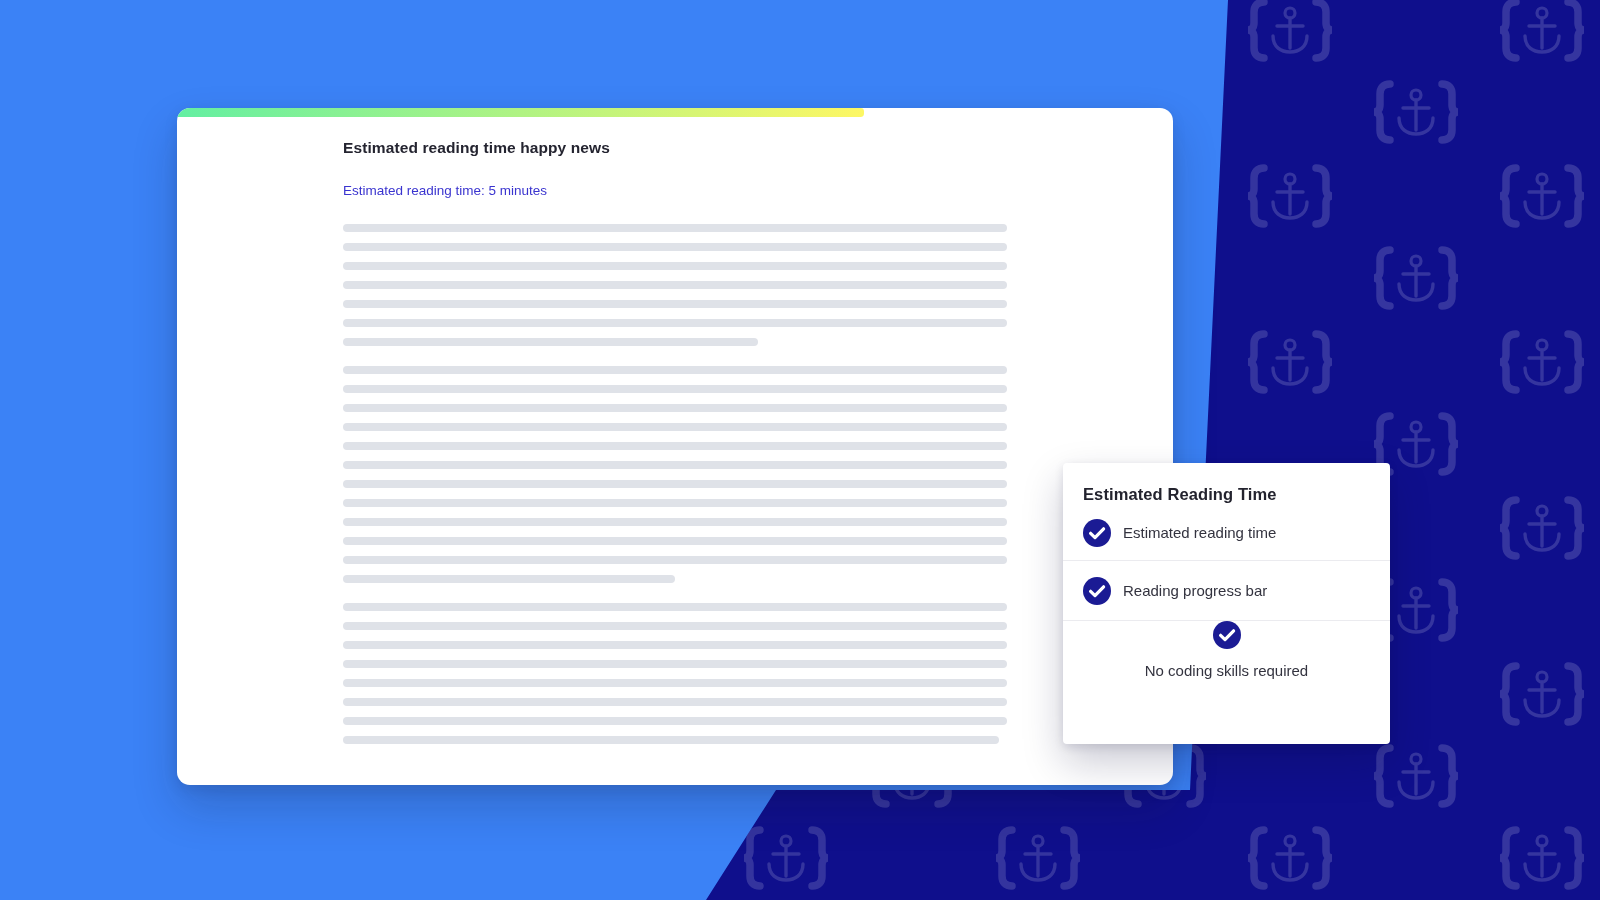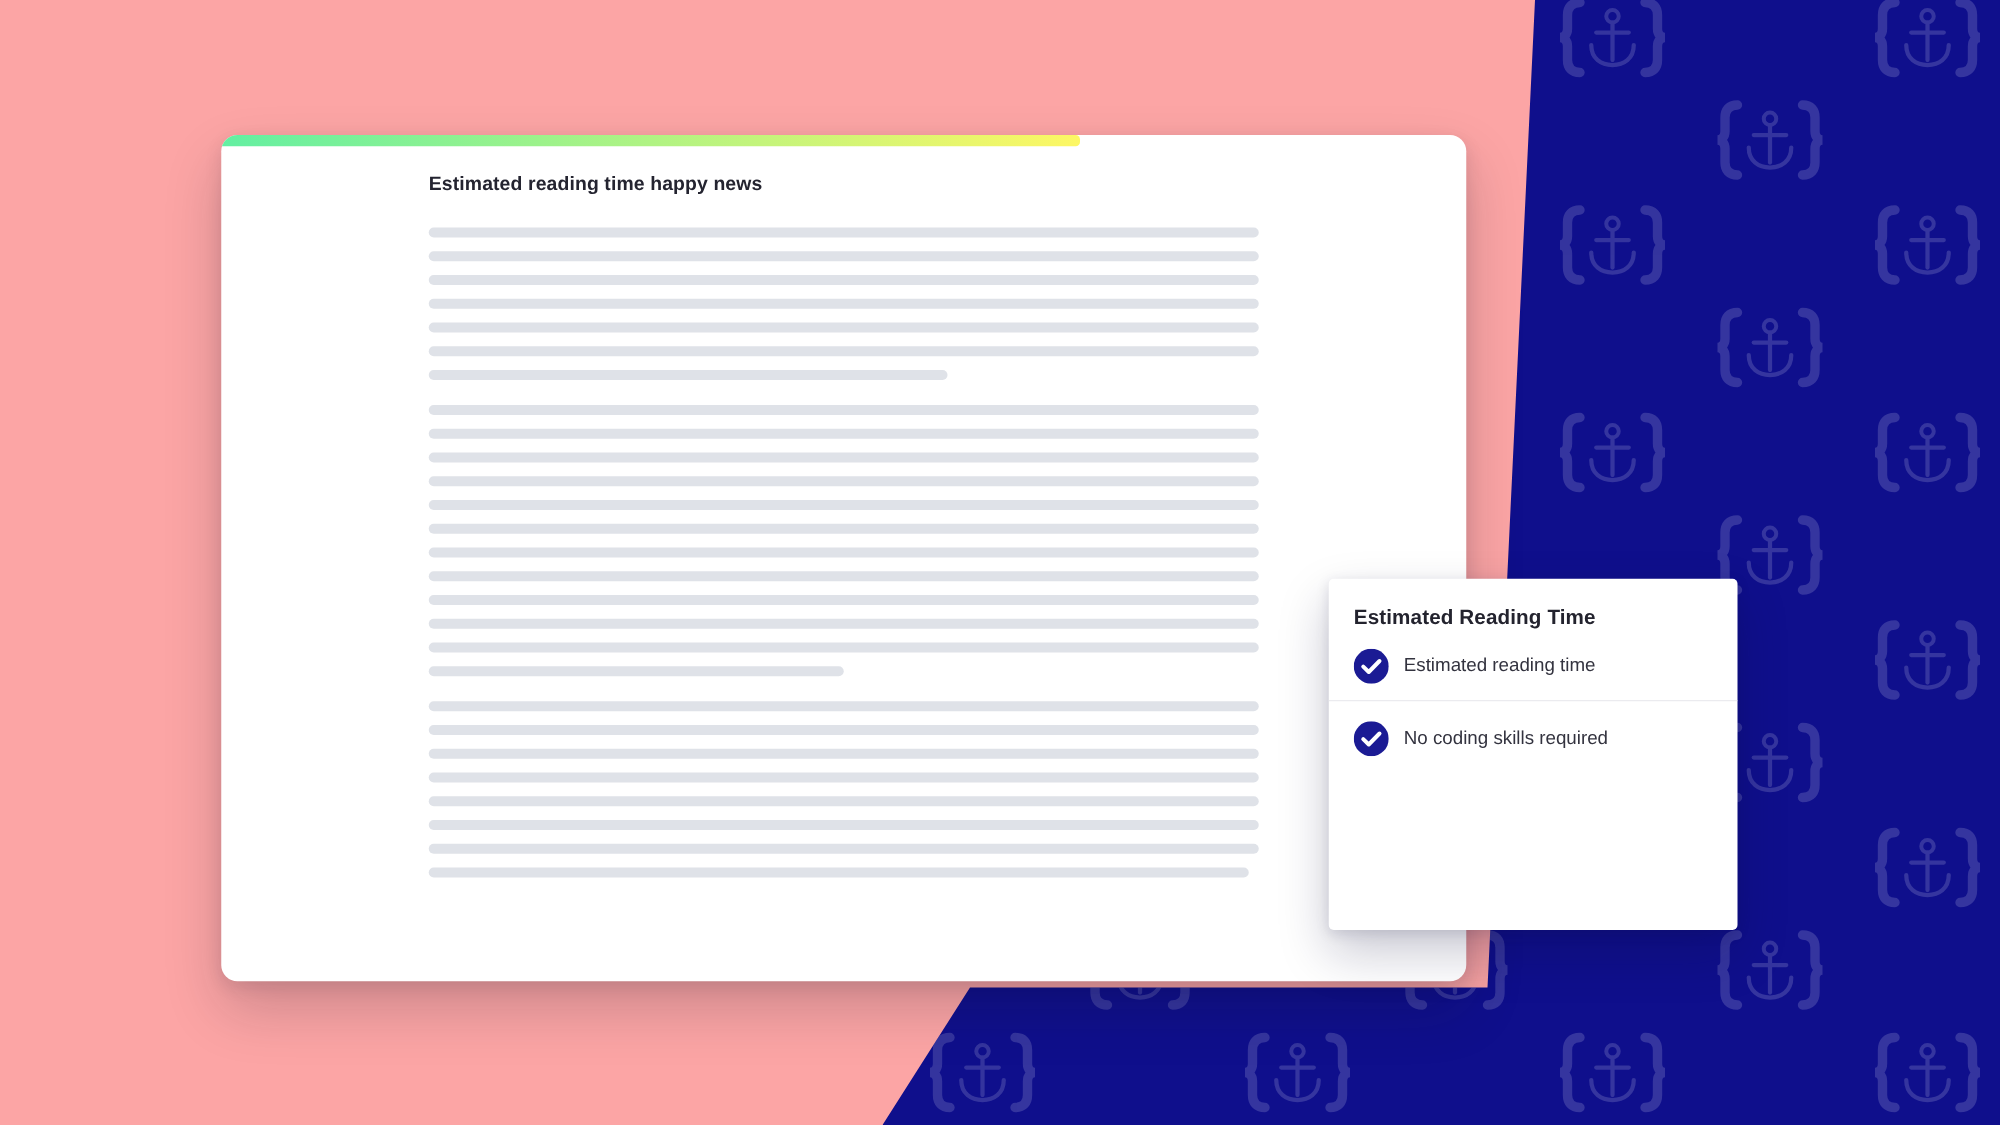--- a/index.html
+++ b/index.html
@@ -5,21 +5,21 @@
 <style>
   html,body{margin:0;padding:0;}
   body{
     width:1600px;height:900px;overflow:hidden;
     background:#ffffff;
     font-family:"Liberation Sans","DejaVu Sans",sans-serif;
     position:relative;
   }
 
   
-  #stage{position:absolute;inset:0;width:1600px;height:900px;background:#fca5a5;overflow:hidden;}
+  #stage{position:absolute;inset:0;width:1600px;height:900px;background:#3b82f6;overflow:hidden;}
 
   
   #brand-bg{
     position:absolute;top:0;left:0;width:1600px;height:900px;
     background:#0F0F8C;
     clip-path:polygon(1228px 0px, 1600px 0px, 1600px 900px, 706px 900px, 706px 896px, 776px 790px, 1600px 790px, 1600px 0px, 1228px 0px);
     z-index:1;
   }
   
   #brand-bg.shape{
@@ -73,21 +73,21 @@
   #feature-card-title{
     font-size:16.5px;font-weight:bold;color:#23232e;
     margin:20px 0 0 20px;line-height:22px;letter-spacing:.1px;
   }
   #feature-list{list-style:none;margin:0;padding:0;}
   .feature-item{
     display:flex;align-items:center;gap:12px;
     height:59px;padding:0 20px;
     border-bottom:1px solid #EBEBEF;
   }
-  .feature-item:last-child{border-bottom:none;}
+  .feature-item:last-child{border-bottom:none;flex-direction:column;}
   .check-icon{flex:0 0 auto;width:28px;height:28px;display:block;}
   .feature-label{font-size:15px;color:#33333f;line-height:20px;}
 
   
   .feature-item.first{height:55px;}
 </style>
 </head>
 <body>
 
 <div id="stage">
@@ -142,20 +142,21 @@
 
   <div id="document-card">
 
     <div id="reading-progress-track">
       <div id="reading-progress-bar" style="width: 69%; background: linear-gradient(90deg, rgb(99, 239, 162) 0%, rgb(253, 247, 100) 100%);"></div>
     </div>
 
     <div id="doc-body">
       <h1 id="doc-title">Estimated reading time happy news</h1>
 
+      <div id="reading-time-label">Estimated reading time: 5 minutes</div>
 
       <div id="skeleton-container">
           <div class="skeleton-block">
             <div class="skeleton-line" style="width: 100%; background: rgb(223, 226, 232); max-width: 664px;"></div>
             <div class="skeleton-line" style="width: 100%; background: rgb(223, 226, 232); max-width: 664px;"></div>
             <div class="skeleton-line" style="width: 100%; background: rgb(223, 226, 232); max-width: 664px;"></div>
             <div class="skeleton-line" style="width: 100%; background: rgb(223, 226, 232); max-width: 664px;"></div>
             <div class="skeleton-line" style="width: 100%; background: rgb(223, 226, 232); max-width: 664px;"></div>
             <div class="skeleton-line" style="width: 100%; background: rgb(223, 226, 232); max-width: 664px;"></div>
             <div class="skeleton-line" style="width: 50%; background: rgb(223, 226, 232); max-width: 664px;"></div>
@@ -196,18 +197,25 @@
             <circle cx="14" cy="14" r="14" fill="#1B1B94"></circle>
             <path d="M7.6 14.3 L12 18.6 L20.6 9.8" fill="none" stroke="#ffffff" stroke-width="3.2" stroke-linecap="round" stroke-linejoin="round"></path>
           </svg>
           <span class="feature-label">Estimated reading time</span>
         </li>
         <li class="feature-item">
           <svg class="check-icon" viewBox="0 0 28 28">
             <circle cx="14" cy="14" r="14" fill="#1B1B94"></circle>
             <path d="M7.6 14.3 L12 18.6 L20.6 9.8" fill="none" stroke="#ffffff" stroke-width="3.2" stroke-linecap="round" stroke-linejoin="round"></path>
           </svg>
+          <span class="feature-label">Reading progress bar</span>
+        </li>
+        <li class="feature-item">
+          <svg class="check-icon" viewBox="0 0 28 28">
+            <circle cx="14" cy="14" r="14" fill="#1B1B94"></circle>
+            <path d="M7.6 14.3 L12 18.6 L20.6 9.8" fill="none" stroke="#ffffff" stroke-width="3.2" stroke-linecap="round" stroke-linejoin="round"></path>
+          </svg>
           <span class="feature-label">No coding skills required</span>
         </li>
       </ul>
   </div>
 
 </div>
 
 </body></html>

